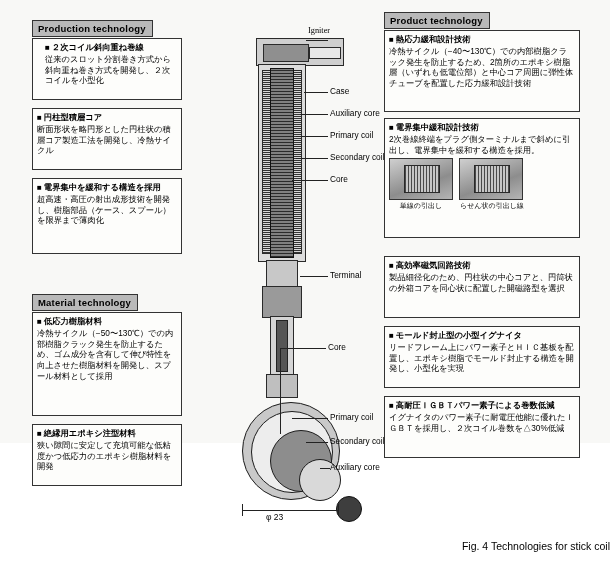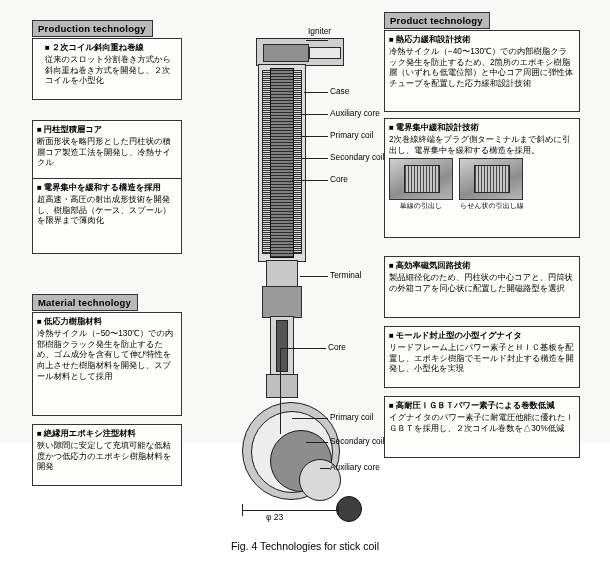--- a/index.html
+++ b/index.html
@@ -53,21 +53,21 @@
   .sq::before {
     content: "\25A0";
     font-size: 8px;
     margin-right: 2px;
   }
   .caption {
     position: absolute;
     left: 0;
     top: 540px;
     width: 610px;
-    text-align: center;
+    text-align: right;
     font-size: 10.5px;
   }
   
   #diagram {
     position: absolute;
     left: 196px;
     top: 18px;
     width: 200px;
     height: 512px;
   }
@@ -274,21 +274,21 @@
 
 <div id="page">
 
   <div class="sect-header" style="left:32px; top:20px;">Production technology</div>
 
   <div class="panel" style="left:32px; top:38px; width:150px; height:62px;padding-left:12px;">
     <span class="ttl sq">２次コイル斜向重ね巻線</span>
     <span class="bod">従来のスロット分割巻き方式から斜向重ね巻き方式を開発し、２次コイルを小型化</span>
   </div>
 
-  <div class="panel" style="left:32px; top:120px; width:150px; height:62px;">
+  <div class="panel" style="left:32px; top:108px; width:150px; height:62px;">
     <span class="ttl sq">円柱型積層コア</span>
     <span class="bod">断面形状を略円形とした円柱状の積層コア製造工法を開発し、冷熱サイクル</span>
   </div>
 
   <div class="panel" style="left:32px; top:178px; width:150px; height:76px;">
     <span class="ttl sq">電界集中を緩和する構造を採用</span>
     <span class="bod">超高速・高圧の射出成形技術を開発し、樹脂部品（ケース、スプール）を限界まで薄肉化</span>
   </div>
 
   <div class="sect-header" style="left:32px; top:294px;">Material technology</div>
@@ -367,21 +367,21 @@
           </div>
         </div>
       </div>
     </div>
     <div class="dimline"></div>
     <div class="dimtick-l"></div>
     <div class="dimtick-r"></div>
     <div class="dimtext">φ 23</div>
 
     <div class="ldr" style="left:110px; top:22px; width:22px;"></div>
-    <div class="lbl" style="left:112px; top:8px;">Igniter</div>
+    <div class="lbl" style="left:112px; top:8px;font-family:Liberation Serif, serif;">Igniter</div>
 
     <div class="ldr" style="left:108px; top:74px; width:24px;"></div>
     <div class="lbl" style="left:134px; top:68px;">Case</div>
 
     <div class="ldr" style="left:104px; top:96px; width:28px;"></div>
     <div class="lbl" style="left:134px; top:90px;">Auxiliary core</div>
 
     <div class="ldr" style="left:100px; top:118px; width:32px;"></div>
     <div class="lbl" style="left:134px; top:112px;">Primary coil</div>
 

